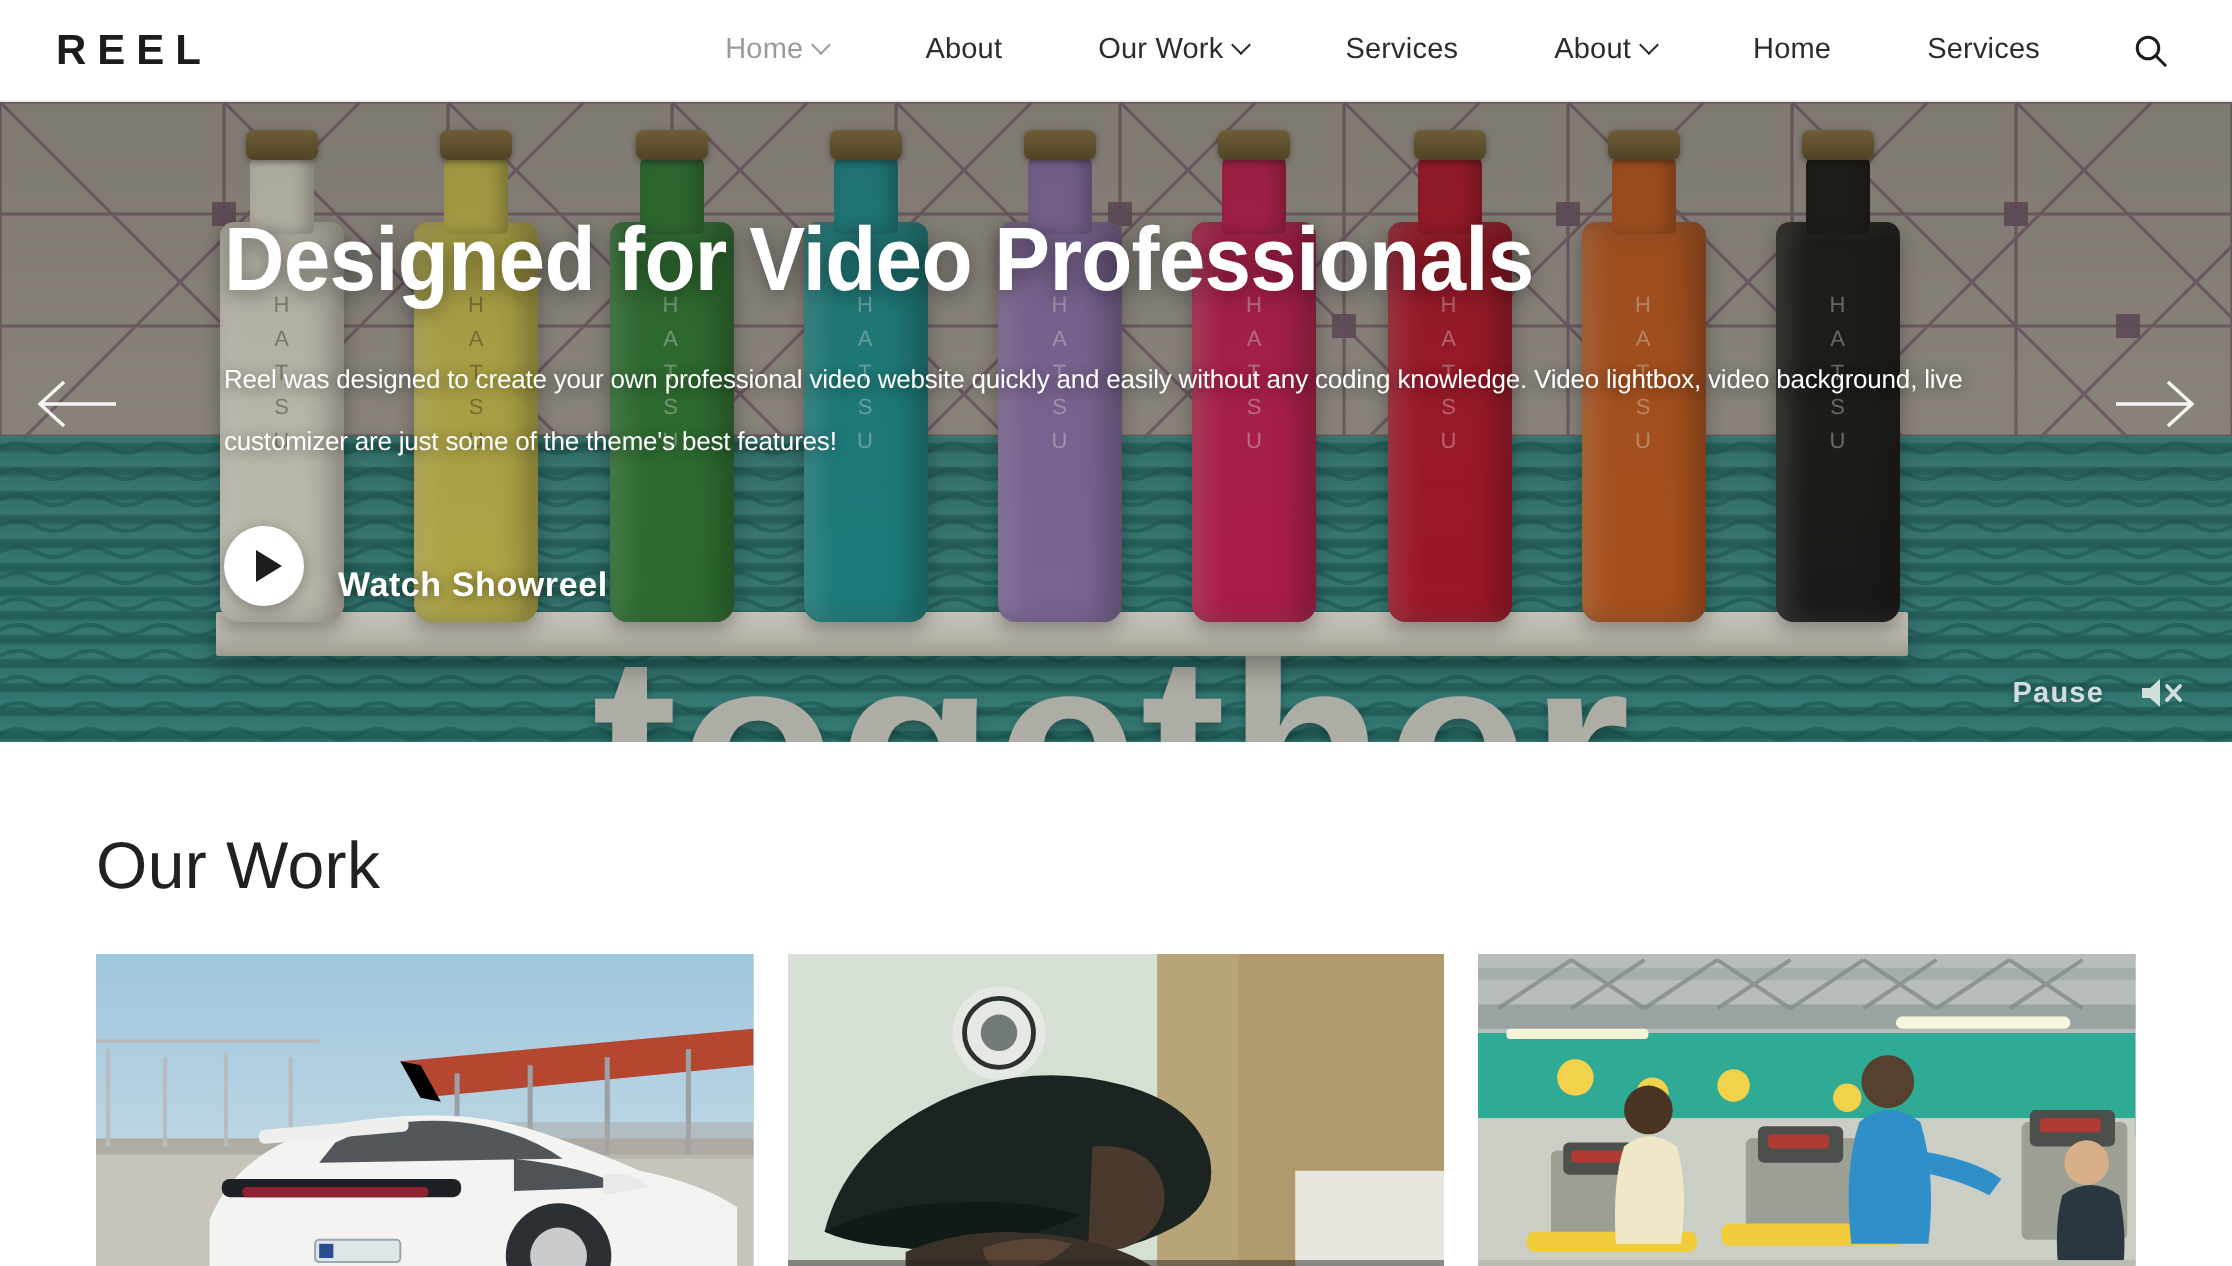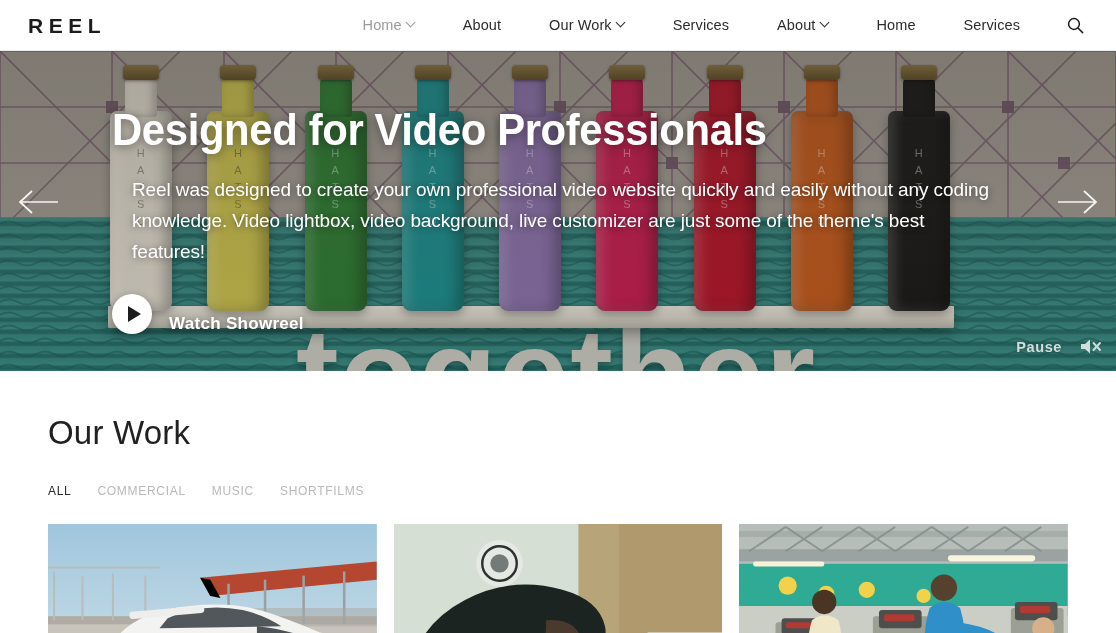--- a/index.html
+++ b/index.html
@@ -203,27 +203,26 @@
     font-weight: 700;
     color: #ffffff;
     letter-spacing: -0.4px;
     transform: scaleX(.93);
     transform-origin: left center;
     text-shadow: 0 2px 10px rgba(0,0,0,.38);
     white-space: nowrap;
   }
   .hero-sub {
     margin-top: 21px;
-    font-size: 19px;
+    font-size: 13px;
     line-height: 31px;
     color: #ffffff;
     max-width: 870px;
     letter-spacing: -0.1px;
     text-shadow: 0 1px 7px rgba(0,0,0,.45);
-    margin-left: 20px;
   }
   .showreel {
     margin-top: 27px;
     display: inline-flex;
     align-items: flex-end;
     gap: 17px;
     cursor: pointer;
   }
   .play-circle {
     width: 40px; height: 40px;
@@ -256,21 +255,21 @@
     z-index: 10;
     cursor: pointer;
     opacity: .92;
   }
   .slide-arrow.prev { left: 14px; }
   .slide-arrow.next { right: 14px; }
 
   
   .hero-controls {
     position: absolute;
-    right: 14px;
+    right: 24px;
     bottom: 16px;
     z-index: 10;
     display: flex;
     align-items: center;
     gap: 18px;
   }
   .pause-label {
     color: #d2dedc;
     font-size: 14.5px;
     font-weight: 700;
@@ -548,26 +547,20 @@
         <line x1="13.5" y1="5" x2="20" y2="12" stroke="currentColor" stroke-width="1.9" stroke-linecap="round"></line>
         <line x1="20" y1="5" x2="13.5" y2="12" stroke="currentColor" stroke-width="1.9" stroke-linecap="round"></line>
       </svg>
     </span>
   </div>
 </section>
 
 <section class="work">
   <div class="work-head">
     <h2 class="work-title">Our Work</h2>
-    <div class="filters">
-      <span class="filter is-active">ALL</span>
-      <span class="filter">COMMERCIAL</span>
-      <span class="filter">MUSIC</span>
-      <span class="filter">SHORTFILMS</span>
-    </div>
   </div>
 
   <div class="work-grid">
 
     <div class="thumb">
       <svg viewBox="0 0 324 160" preserveAspectRatio="xMidYMid slice" aria-hidden="true">
         <defs>
           <linearGradient id="sky1" x1="0" y1="0" x2="0" y2="1">
             <stop offset="0" stop-color="#9fc6dd"></stop>
               <stop offset="1" stop-color="#cfe0e8"></stop>

